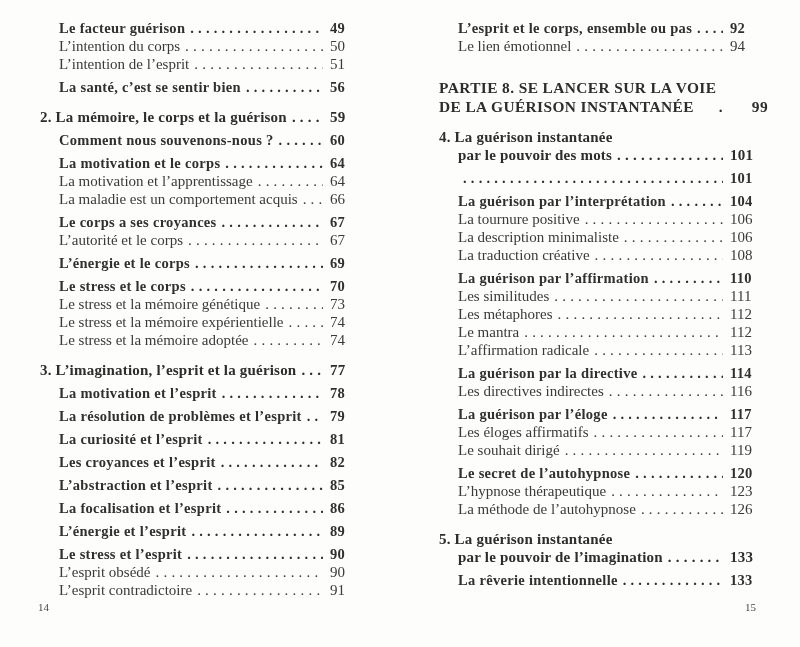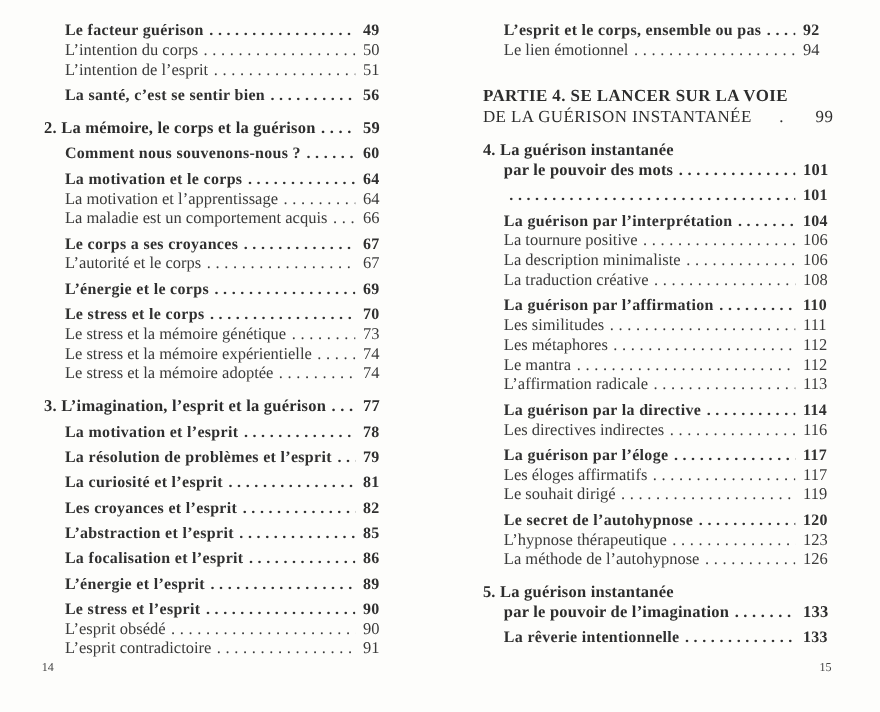--- a/index.html
+++ b/index.html
@@ -48,21 +48,21 @@
   }
   .row.part {
     font-weight: bold;
     font-size: 15.4px;
     letter-spacing: 0.4px;
     line-height: 19px;
     color: #2d2d2d;
     margin-top: 23px;
   }
   .row.part-cont {
-    font-weight: normal;
+    font-weight: bold;
     font-size: 15.4px;
     letter-spacing: 0.4px;
     line-height: 19px;
     color: #2d2d2d;
     gap: 20px;
   }
   .page .row:first-child { margin-top: 0; }
 
   .label { white-space: nowrap; }
   .leader {
@@ -235,21 +235,21 @@
         <span class="label">L’esprit et le corps, ensemble ou pas</span>
         <span class="leader">..........................................................................................</span>
         <span class="pagenum">92</span>
       </div>
       <div class="row sub">
         <span class="label">Le lien émotionnel</span>
         <span class="leader">..........................................................................................</span>
         <span class="pagenum">94</span>
       </div>
       <div class="row part">
-        <span class="label">PARTIE 4. SE LANCER SUR LA VOIE</span>
+        <span class="label">PARTIE 8. SE LANCER SUR LA VOIE</span>
       </div>
       <div class="row part-cont">
         <span class="label">DE LA GUÉRISON INSTANTANÉE</span>
         <span class="leader">..........................................................................................</span>
         <span class="pagenum">99</span>
       </div>
       <div class="row chapter">
         <span class="label">4. La guérison instantanée</span>
       </div>
       <div class="row chapter-cont">

